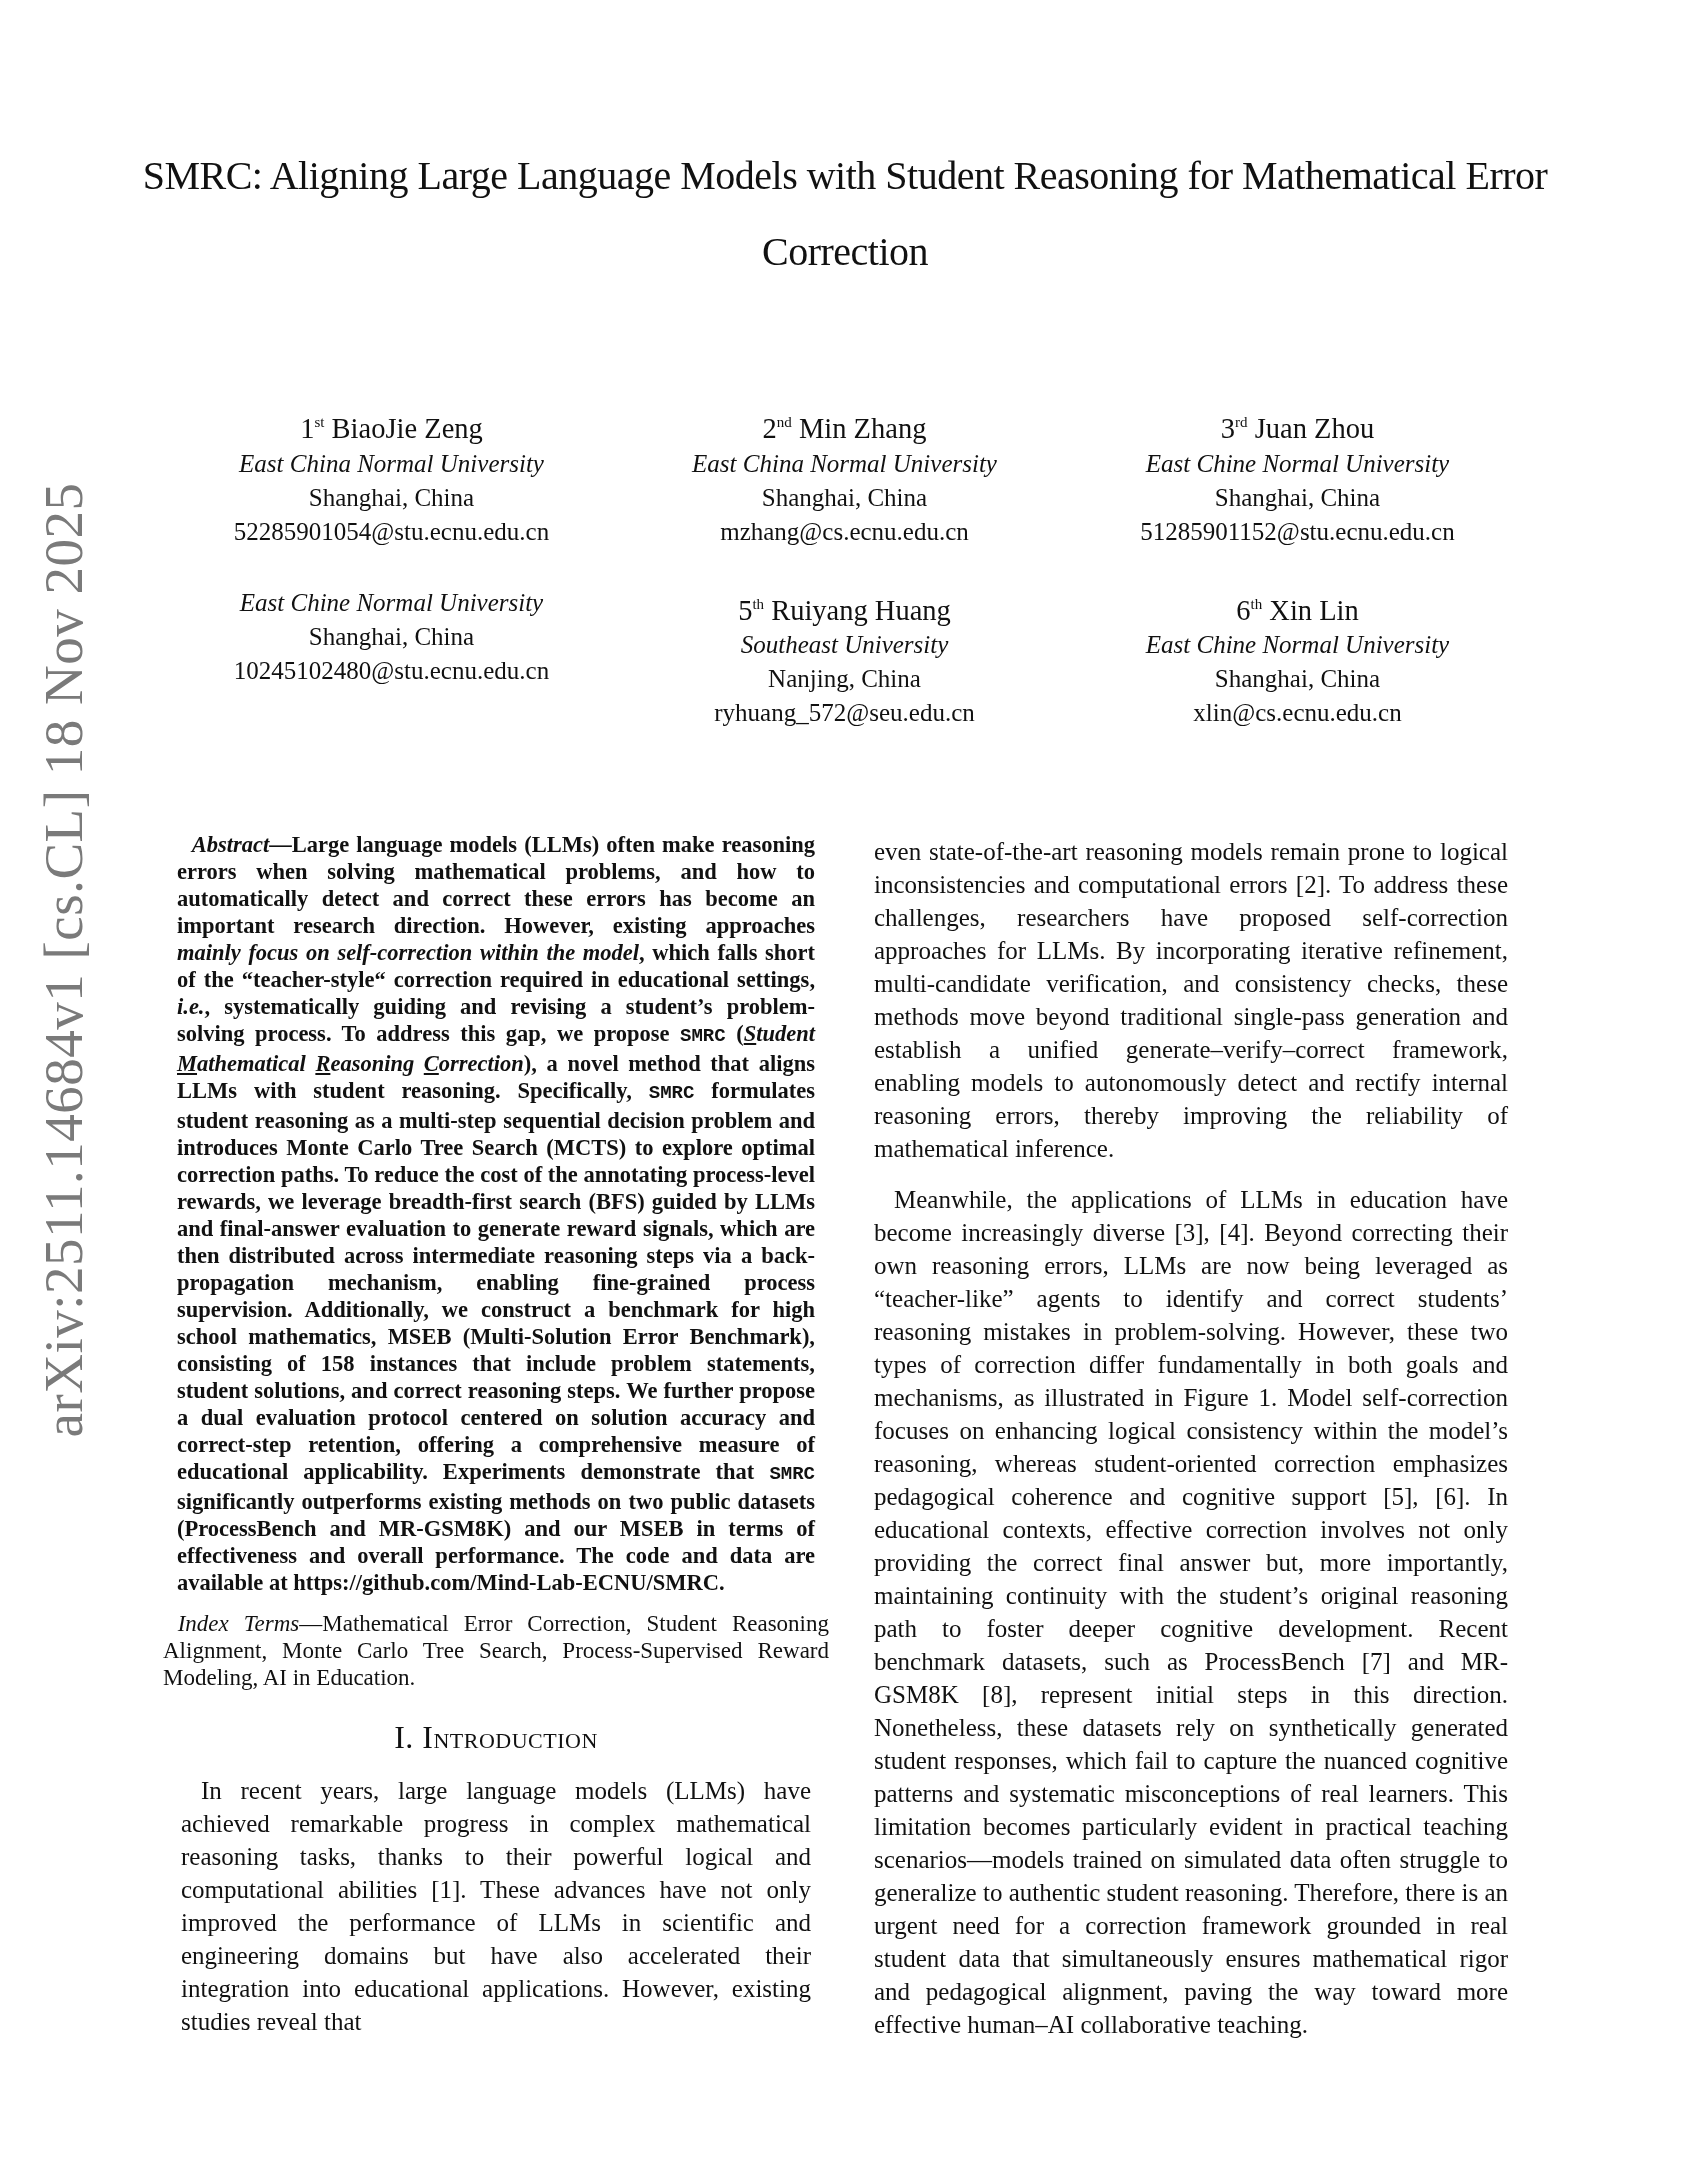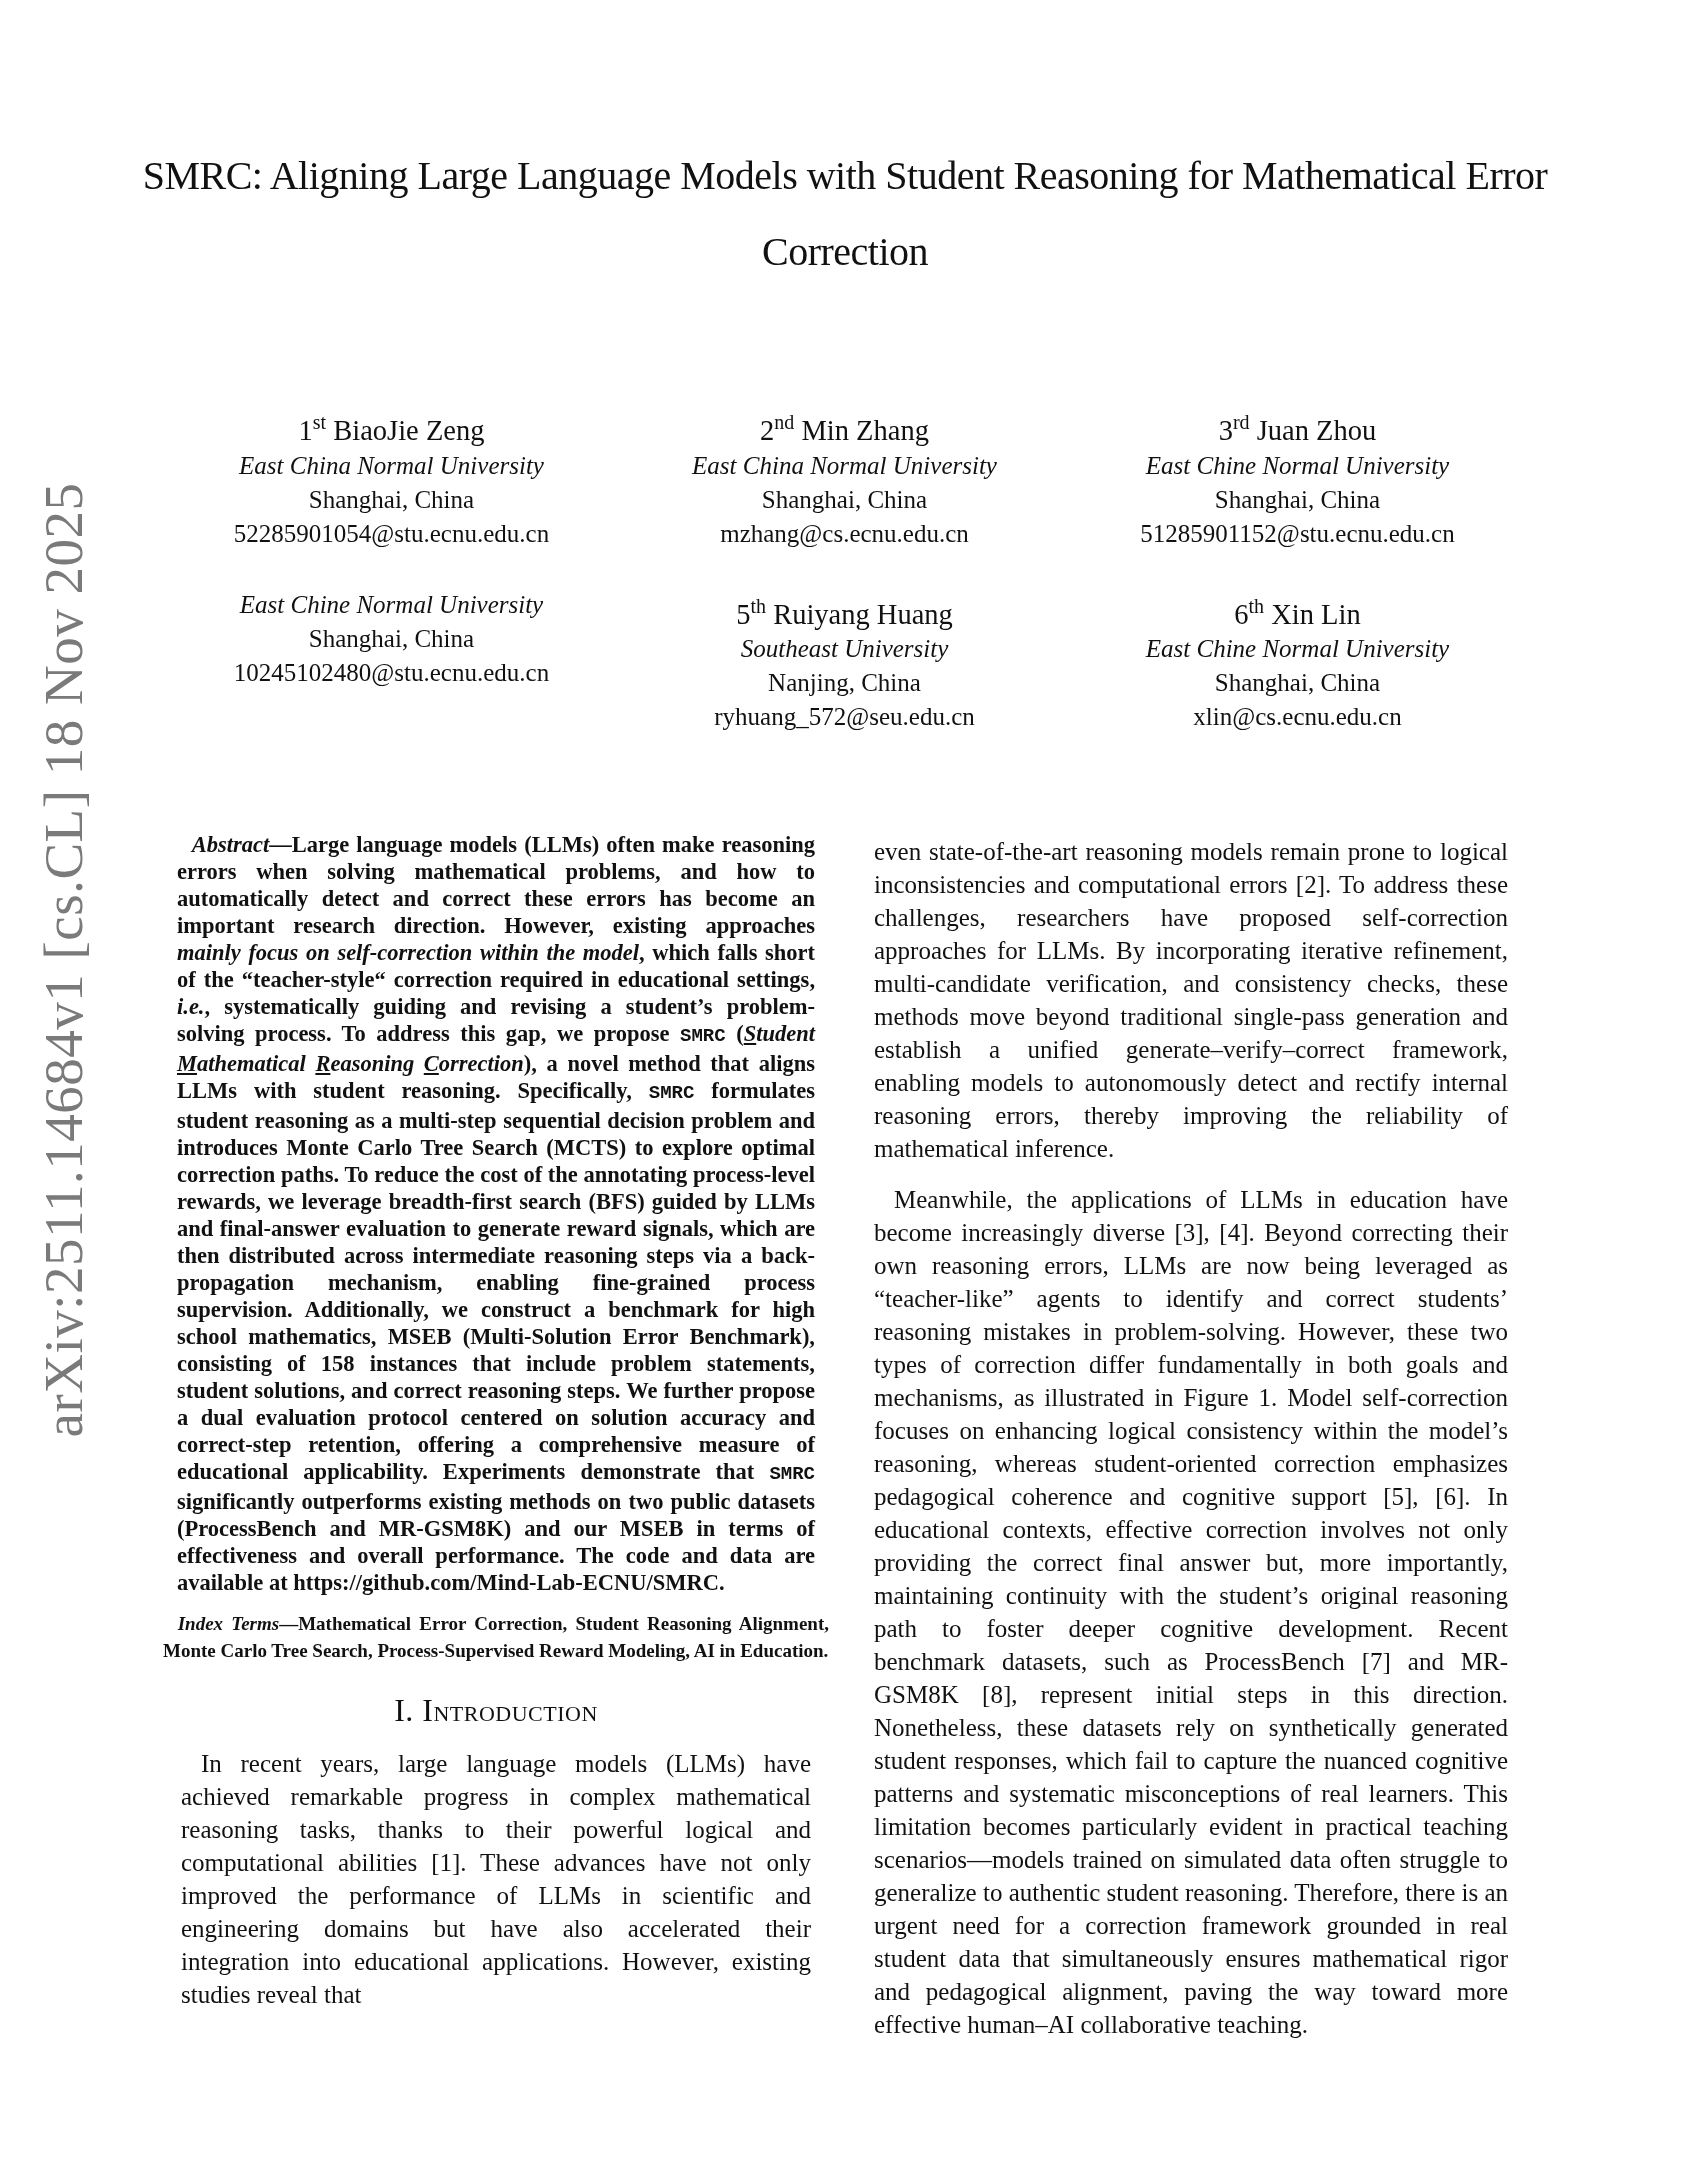--- a/index.html
+++ b/index.html
@@ -11,41 +11,41 @@
     position: absolute; left: 138px; top: 138px; width: 1414px;
     text-align: center; font-size: 40px; line-height: 76px; font-weight: normal;
     margin: 0; letter-spacing: -0.5px;
   }
   .authors {
     position: absolute; left: 165px; top: 404px; width: 1359px;
     display: grid; grid-template-columns: 1fr 1fr 1fr; row-gap: 37px;
   }
   .author { text-align: center; font-size: 25px; line-height: 34px; }
   .author .name { font-size: 28.5px; line-height: 37px; }
-  .author .name sup { font-size: 20px; }
+  .author .name sup { font-size: 15px; }
   .author .aff { font-style: italic; }
   .sidebar {
     position: absolute; left: 26px; top: 597px; width: 73px; height: 725px;
   }
   .sidebar span {
     position: absolute; left: 50%; top: 50%;
     transform: translate(-50%, -50%) rotate(-90deg);
     white-space: nowrap; font-size: 55px; color: #7a7a7a; letter-spacing: 0.5px;
   }
   .col {
     position: absolute; top: 817px; width: 666px; text-align: justify;
   }
   .col.left { left: 163px; }
   .col.right { left: 856px; width: 670px; }
   .abstract { font-weight: bold; font-size: 22.5px; line-height: 27px; margin: 14px; text-indent: 14.7px; }
   .abstract i { font-weight: bold; }
   .abstract .lbl { font-style: italic; }
   .mono { font-family: "Liberation Mono", "DejaVu Sans Mono", monospace; font-weight: bold; font-size: 19px; }
   .u { text-decoration: underline; }
-  .index-terms { font-weight: bold; font-size: 19px; line-height: 27px; margin: 0; text-indent: 14.7px; }
+  .index-terms { font-weight: normal; font-size: 23px; line-height: 27px; margin: 0; text-indent: 14.7px; }
   .index-terms .lbl { font-style: italic; }
   .section-heading {
     text-align: center; font-size: 32px; font-weight: normal; margin: 27.5px 0 5.5px 0;
     font-variant: small-caps; letter-spacing: 0.5px;
   }
   .body-p { font-size: 25px; line-height: 33px; margin: 18px; text-indent: 20px; }
   .body-p.noindent { text-indent: 0; }
 </style>
 </head>
 <body>

